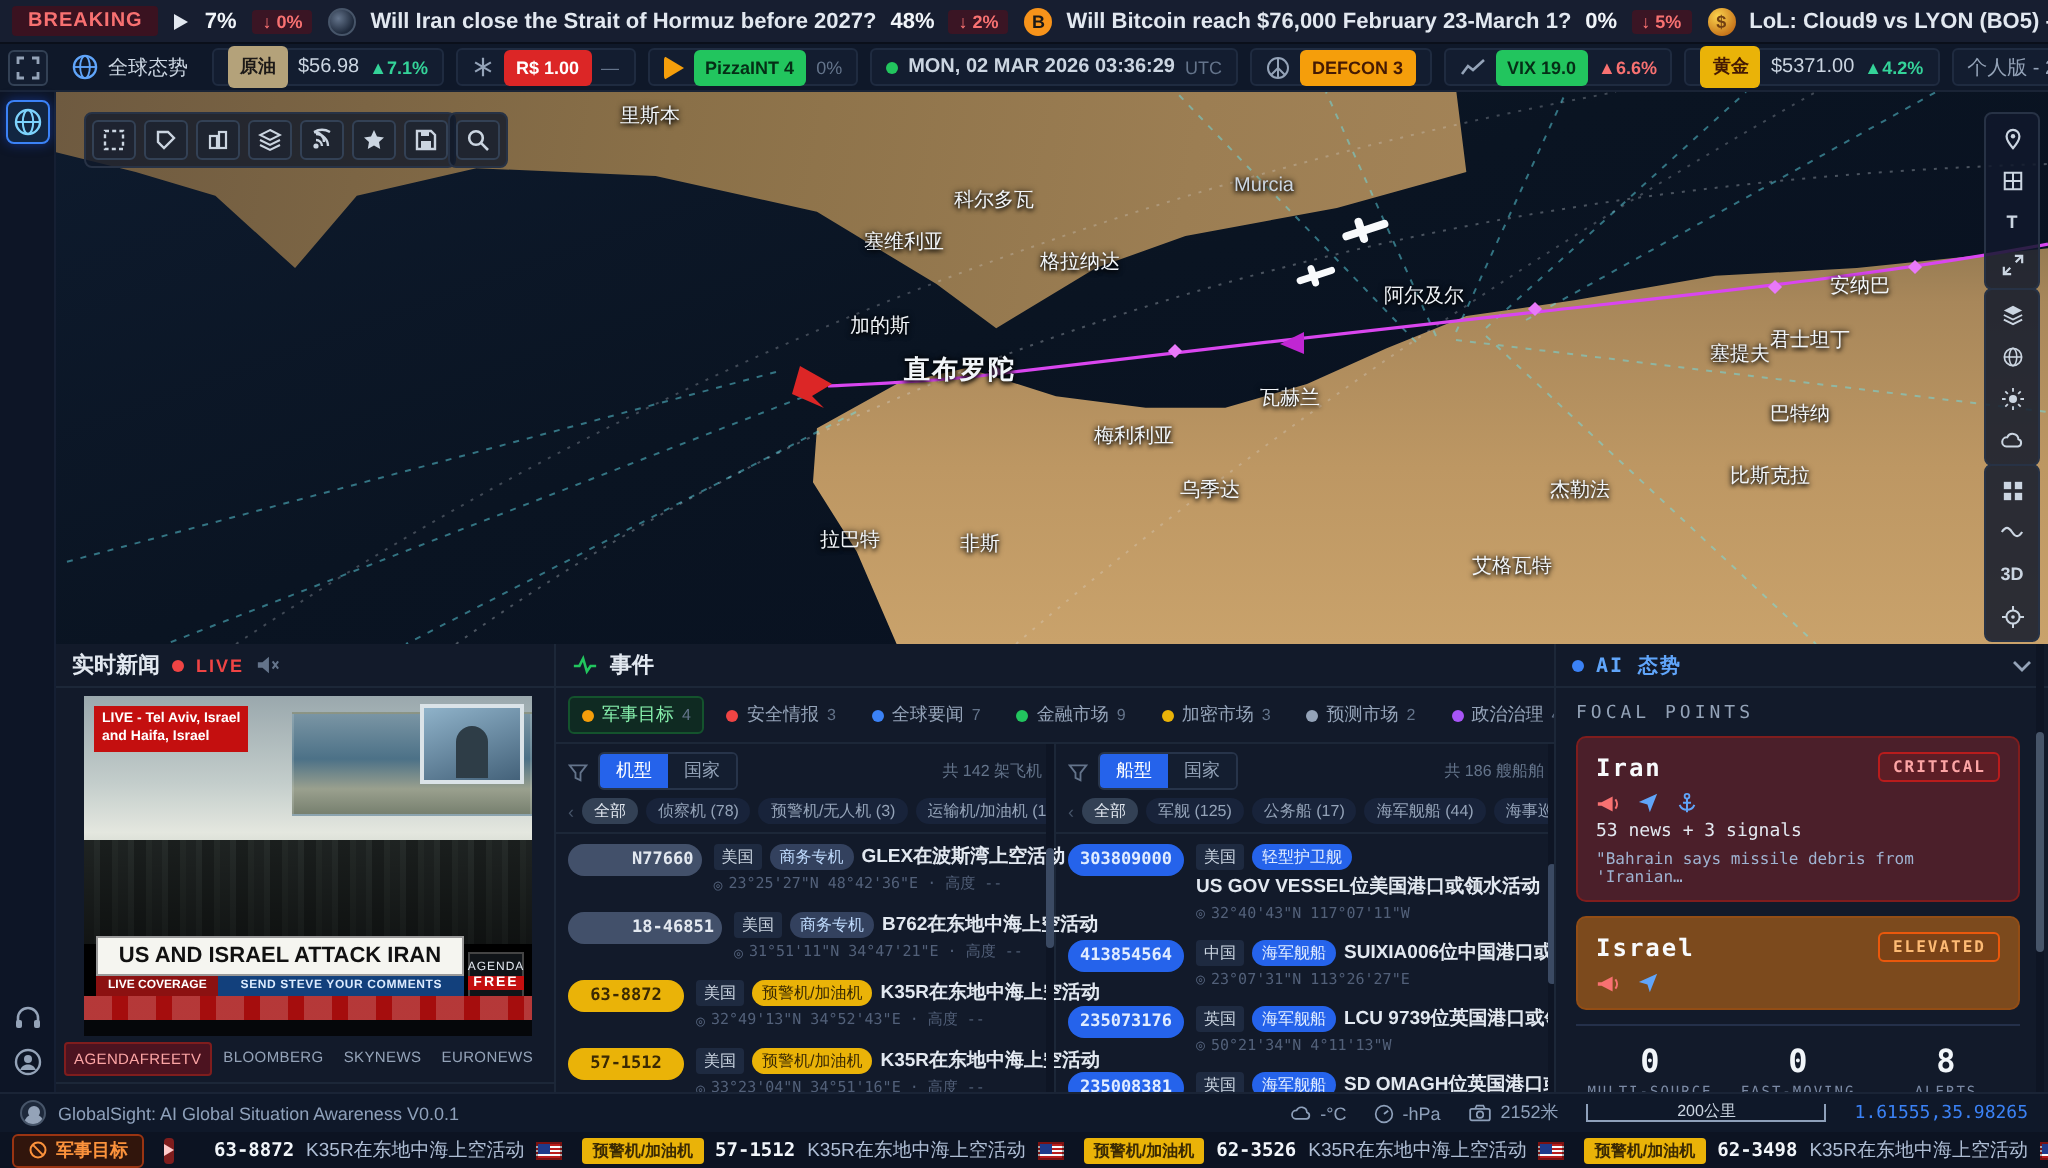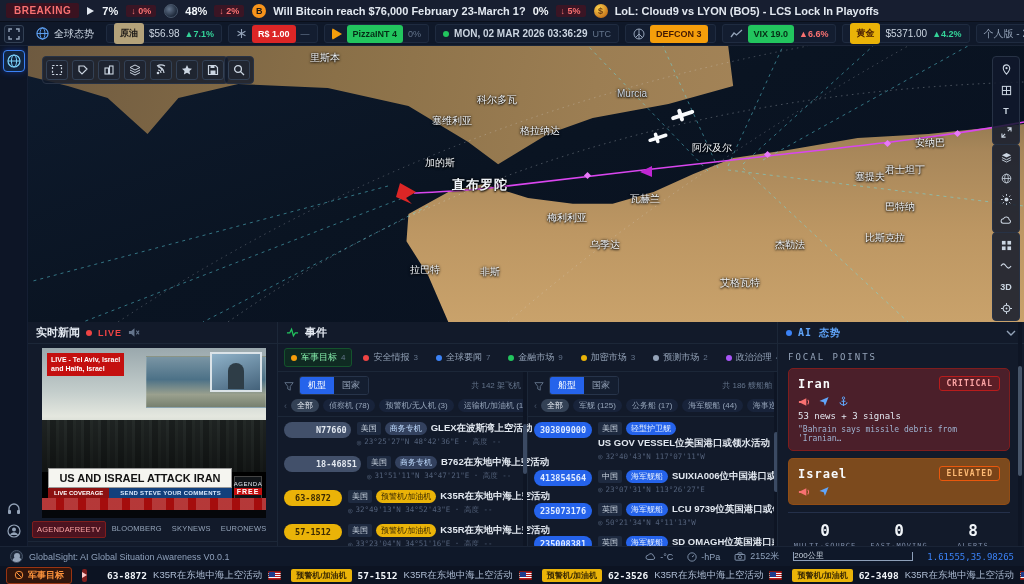--- a/index.html
+++ b/index.html
@@ -150,21 +150,21 @@
   .counter { flex:1; text-align:center; }
   .counter .val { font-size:16px; color:#f1f5f9; font-weight:bold; }
   .counter .lbl { font-size:7px; letter-spacing:1px; color:#7b8aa5; margin-top:2px; }
 
   
   #status-bar { position:absolute; top:546px; left:0; width:1024px; height:20px; background:#0f1829; border-top:1px solid #1a2436; display:flex; align-items:center; gap:6px; padding:0 10px; font-size:9px; color:#8ea0ba; }
   #status-avatar { width:13px; height:13px; border-radius:50%; background:#1e293b; border:1px solid #475569; position:relative; overflow:hidden; }
   #status-avatar::after{ content:""; position:absolute; left:3px; top:2px; width:6px; height:6px; border-radius:50%; background:#94a3b8; box-shadow:0 6px 0 2px #94a3b8; }
   .sb-right { margin-left:auto; display:flex; align-items:center; gap:14px; }
   .sb-item { display:flex; align-items:center; gap:4px; }
-  #scalebar { width:120px; height:9px; border-left:1px solid #8ea0ba; border-right:1px solid #8ea0ba; border-bottom:1px solid #8ea0ba; text-align:left; font-size:8px; line-height:8px; color:#cbd5e1; }
+  #scalebar { width:120px; height:9px; border-left:1px solid #8ea0ba; border-right:1px solid #8ea0ba; border-bottom:1px solid #8ea0ba; text-align:center; font-size:8px; line-height:8px; color:#cbd5e1; }
   #coords { color:#3b82f6; font-family:"DejaVu Sans Mono",monospace; font-size:9px; }
 
   
   #bticker { position:absolute; top:566px; left:0; width:1024px; height:18px; background:#0c1322; display:flex; align-items:center; gap:10px; padding:0 6px; white-space:nowrap; overflow:hidden; }
   #tk-cat { display:flex; align-items:center; gap:4px; background:#31150c; border:1px solid #9a3412; color:#fb923c; font-size:9px; font-weight:bold; padding:1px 7px; border-radius:3px; }
   #tk-play { width:18px; height:13px; background:#7f1d1d; border-radius:2px; display:flex; align-items:center; justify-content:center; }
   #tk-play .t { width:0; height:0; border-left:5px solid #fecaca; border-top:3px solid transparent; border-bottom:3px solid transparent; }
   .tk-item { display:flex; align-items:center; gap:6px; }
   .tk-badge { background:#eab308; color:#3b2a03; font-size:8px; font-weight:bold; padding:1px 5px; border-radius:2px; }
   .tk-badge:empty { display:none; }
@@ -179,20 +179,21 @@
 
 <div id="app">
 
   <div id="breaking-bar">
     <span class="brk-badge">BREAKING</span>
     <span class="play-tri"></span>
     <span class="pct">7%</span>
     <span class="chg-chip">↓ 0%</span>
     <div class="mkt">
       <span class="ic-globe"></span>
+      <span class="mkt-q">Will Iran close the Strait of Hormuz before 2027?</span>
       <span class="pct">48%</span>
       <span class="chg-chip">↓ 2%</span>
     </div>
     <div class="mkt">
       <span class="ic-coin ic-btc">B</span>
       <span class="mkt-q">Will Bitcoin reach $76,000 February 23-March 1?</span>
       <span class="pct">0%</span>
       <span class="chg-chip">↓ 5%</span>
     </div>
     <div class="mkt">
@@ -344,21 +345,21 @@
     <span class="city" style="left:539px;top:172px">梅利利亚</span>
     <span class="city" style="left:577px;top:199px">乌季达</span>
     <span class="city" style="left:462px;top:226px">非斯</span>
     <span class="city" style="left:397px;top:224px">拉巴特</span>
     <span class="city" style="left:902px;top:97px">安纳巴</span>
     <span class="city" style="left:877px;top:124px">君士坦丁</span>
     <span class="city" style="left:842px;top:131px">塞提夫</span>
     <span class="city" style="left:872px;top:161px">巴特纳</span>
     <span class="city" style="left:857px;top:192px">比斯克拉</span>
     <span class="city" style="left:762px;top:199px">杰勒法</span>
-    <span class="city" style="left:712px;top:237px">艾格瓦特</span>
+    <span class="city" style="left:728px;top:237px">艾格瓦特</span>
 
     <div class="map-toolbar">
       <span class="mt-btn">
           <svg class="mini" width="12" height="12" viewBox="0 0 12 12">
             <rect x="1.5" y="1.5" width="9" height="9" fill="none" stroke="#cbd5e1" stroke-width="1.2" stroke-dasharray="2,1.6"></rect>
           </svg>
         </span>
       <span class="mt-btn">
           <svg class="mini" width="12" height="12" viewBox="0 0 12 12">
             <path d="M2 2h5l3 3-5 5-3-3z" fill="none" stroke="#cbd5e1" stroke-width="1.2"></path>

